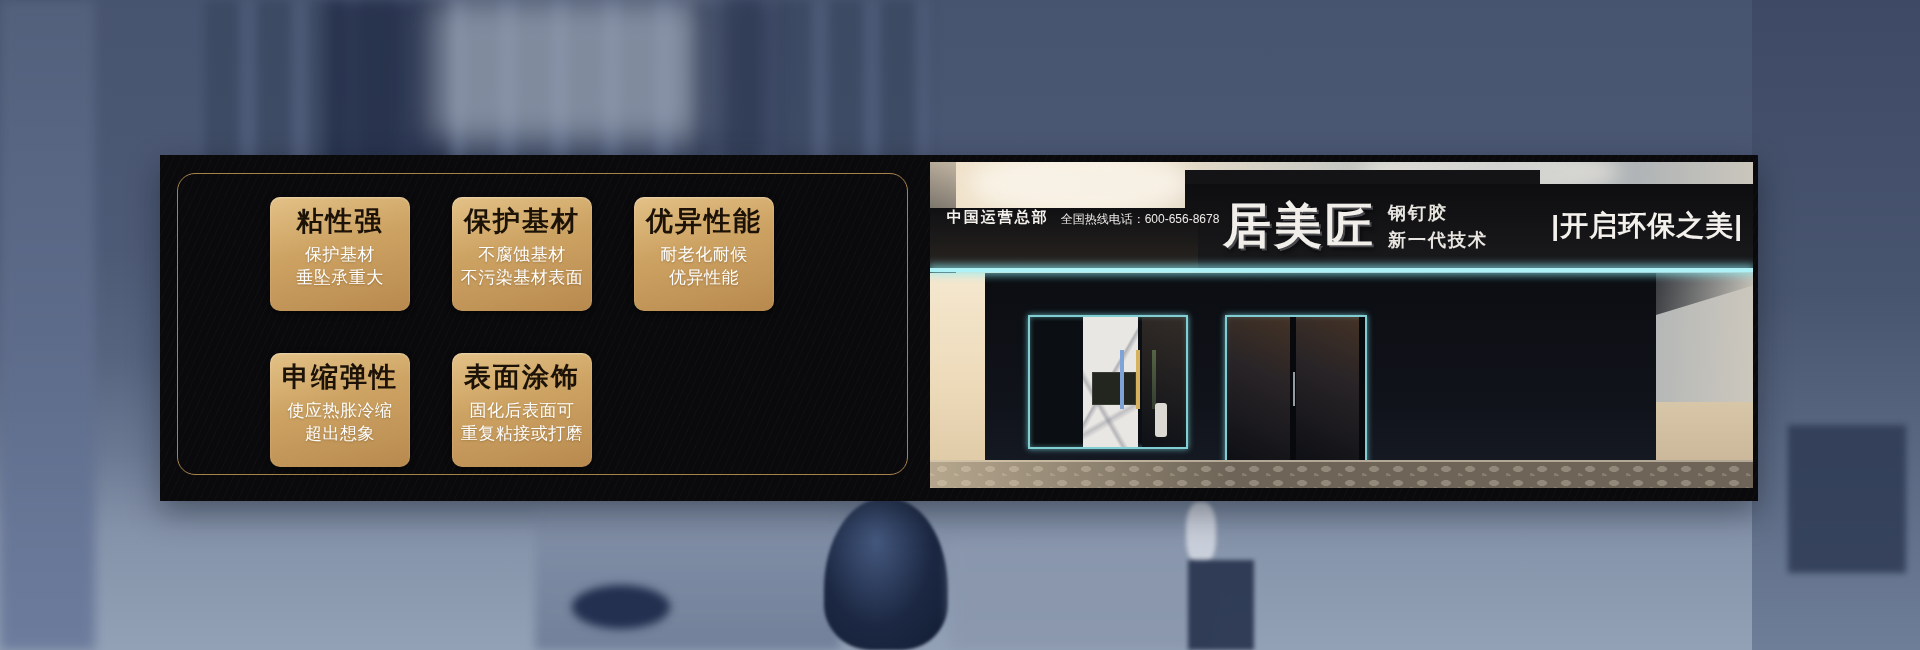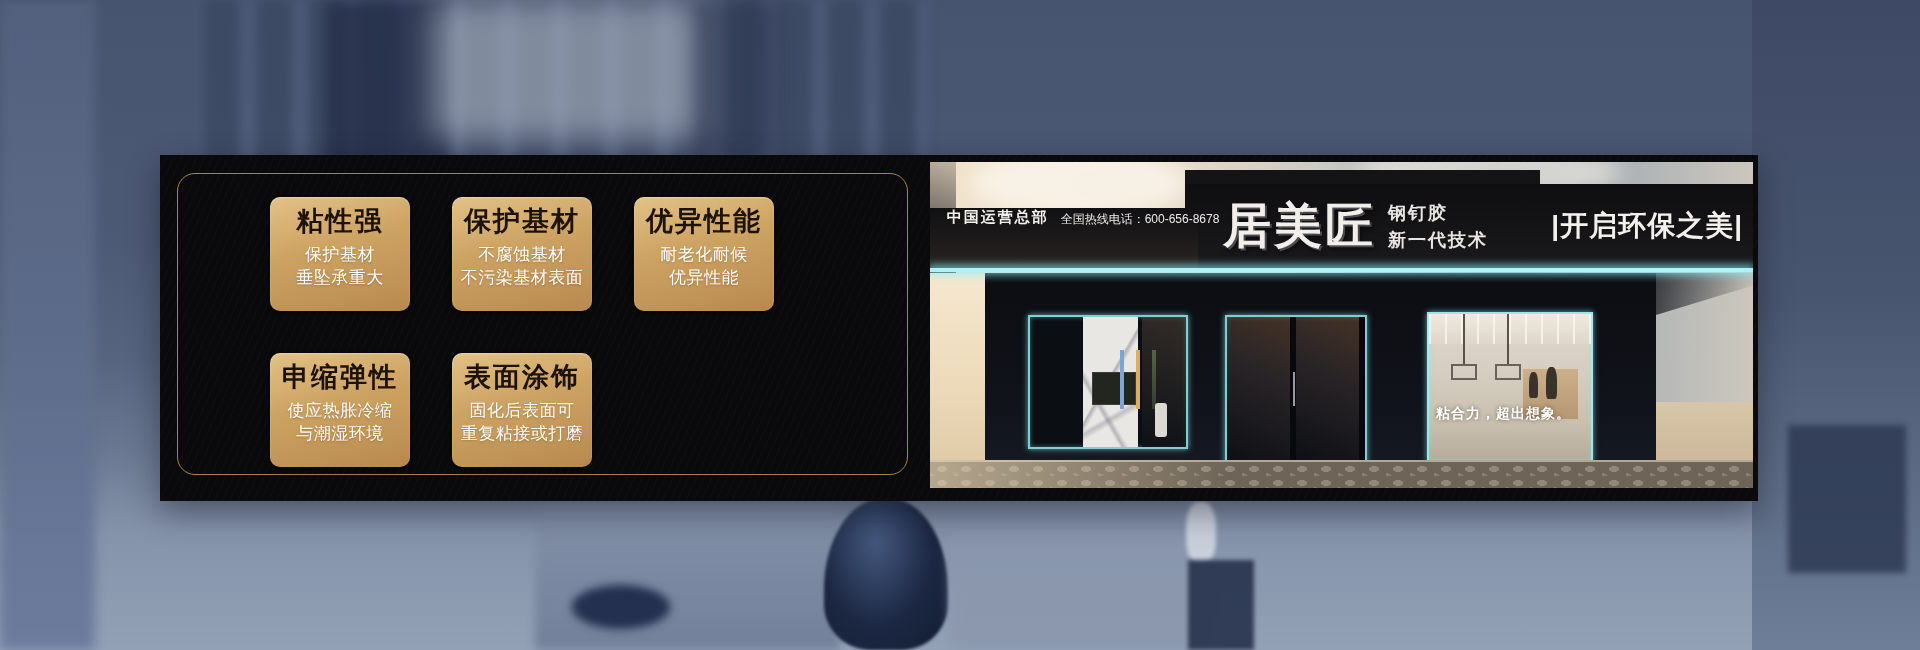--- a/index.html
+++ b/index.html
@@ -131,21 +131,21 @@
       <div class="card-line">不污染基材表面</div>
     </div>
     <div class="card">
       <div class="card-title">优异性能</div>
       <div class="card-line">耐老化耐候</div>
       <div class="card-line">优异性能</div>
     </div>
     <div class="card">
       <div class="card-title">申缩弹性</div>
       <div class="card-line">使应热胀冷缩</div>
-      <div class="card-line">与潮湿环境</div>
+      <div class="card-line">超出想象</div>
     </div>
     <div class="card">
       <div class="card-title">表面涂饰</div>
       <div class="card-line">固化后表面可</div>
       <div class="card-line">重复粘接或打磨</div>
     </div>
   </div>
 
   <div class="photo">
     <div class="cloud c1"></div>
@@ -182,30 +182,19 @@
       <div class="cylinder"></div>
     </div>
 
     <div class="opening door">
       <div class="door-panel"></div>
       <div class="door-panel"></div>
       <div class="door-handle"></div>
     </div>
     <div class="steps"></div>
 
-    <div class="opening win2">
-      <div class="ceiling"></div>
-      <div class="pendant p1"></div>
-      <div class="pendant p2"></div>
-      <div class="pframe pf1"></div>
-      <div class="pframe pf2"></div>
-      <div class="cab"></div>
-      <div class="fig f1"></div>
-      <div class="fig f2"></div>
-      <div class="win-slogan">粘合力，超出想象。</div>
-    </div>
 
     <div class="win3"></div>
 
     <div class="cobbles"></div>
     <div class="cobble-light"></div>
   </div>
 </div>
 
 </body></html>

